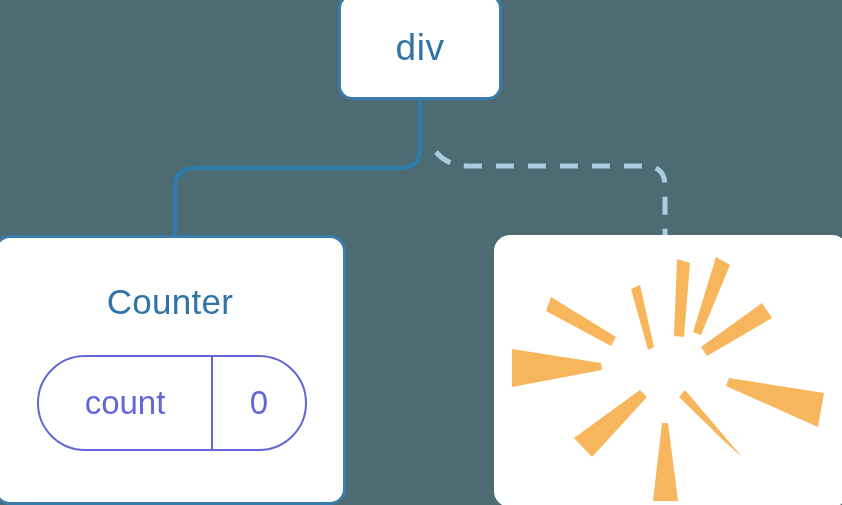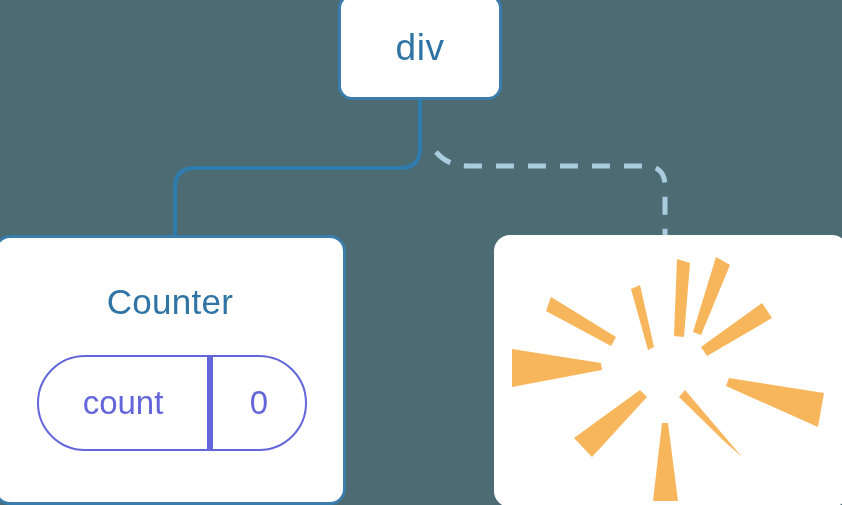--- a/index.html
+++ b/index.html
@@ -90,21 +90,21 @@
     align-items: stretch;
     overflow: hidden;
   }
   #state-pill-key {
     flex: 0 0 174px;
     display: flex;
     align-items: center;
     justify-content: center;
     color: #6366d8;
     font-size: 33px;
-    border-right: 6px solid #0f766e;
+    border-right: 2px solid #0f766e;
     box-sizing: border-box;
   }
   #state-pill-value {
     flex: 1 1 auto;
     display: flex;
     align-items: center;
     justify-content: center;
     color: #6366d8;
     font-size: 33px;
   }

